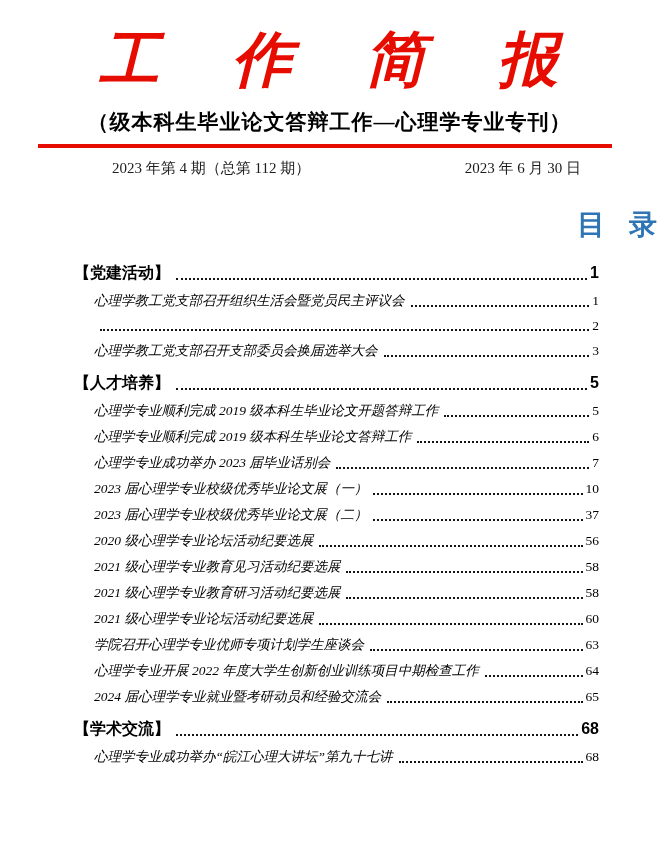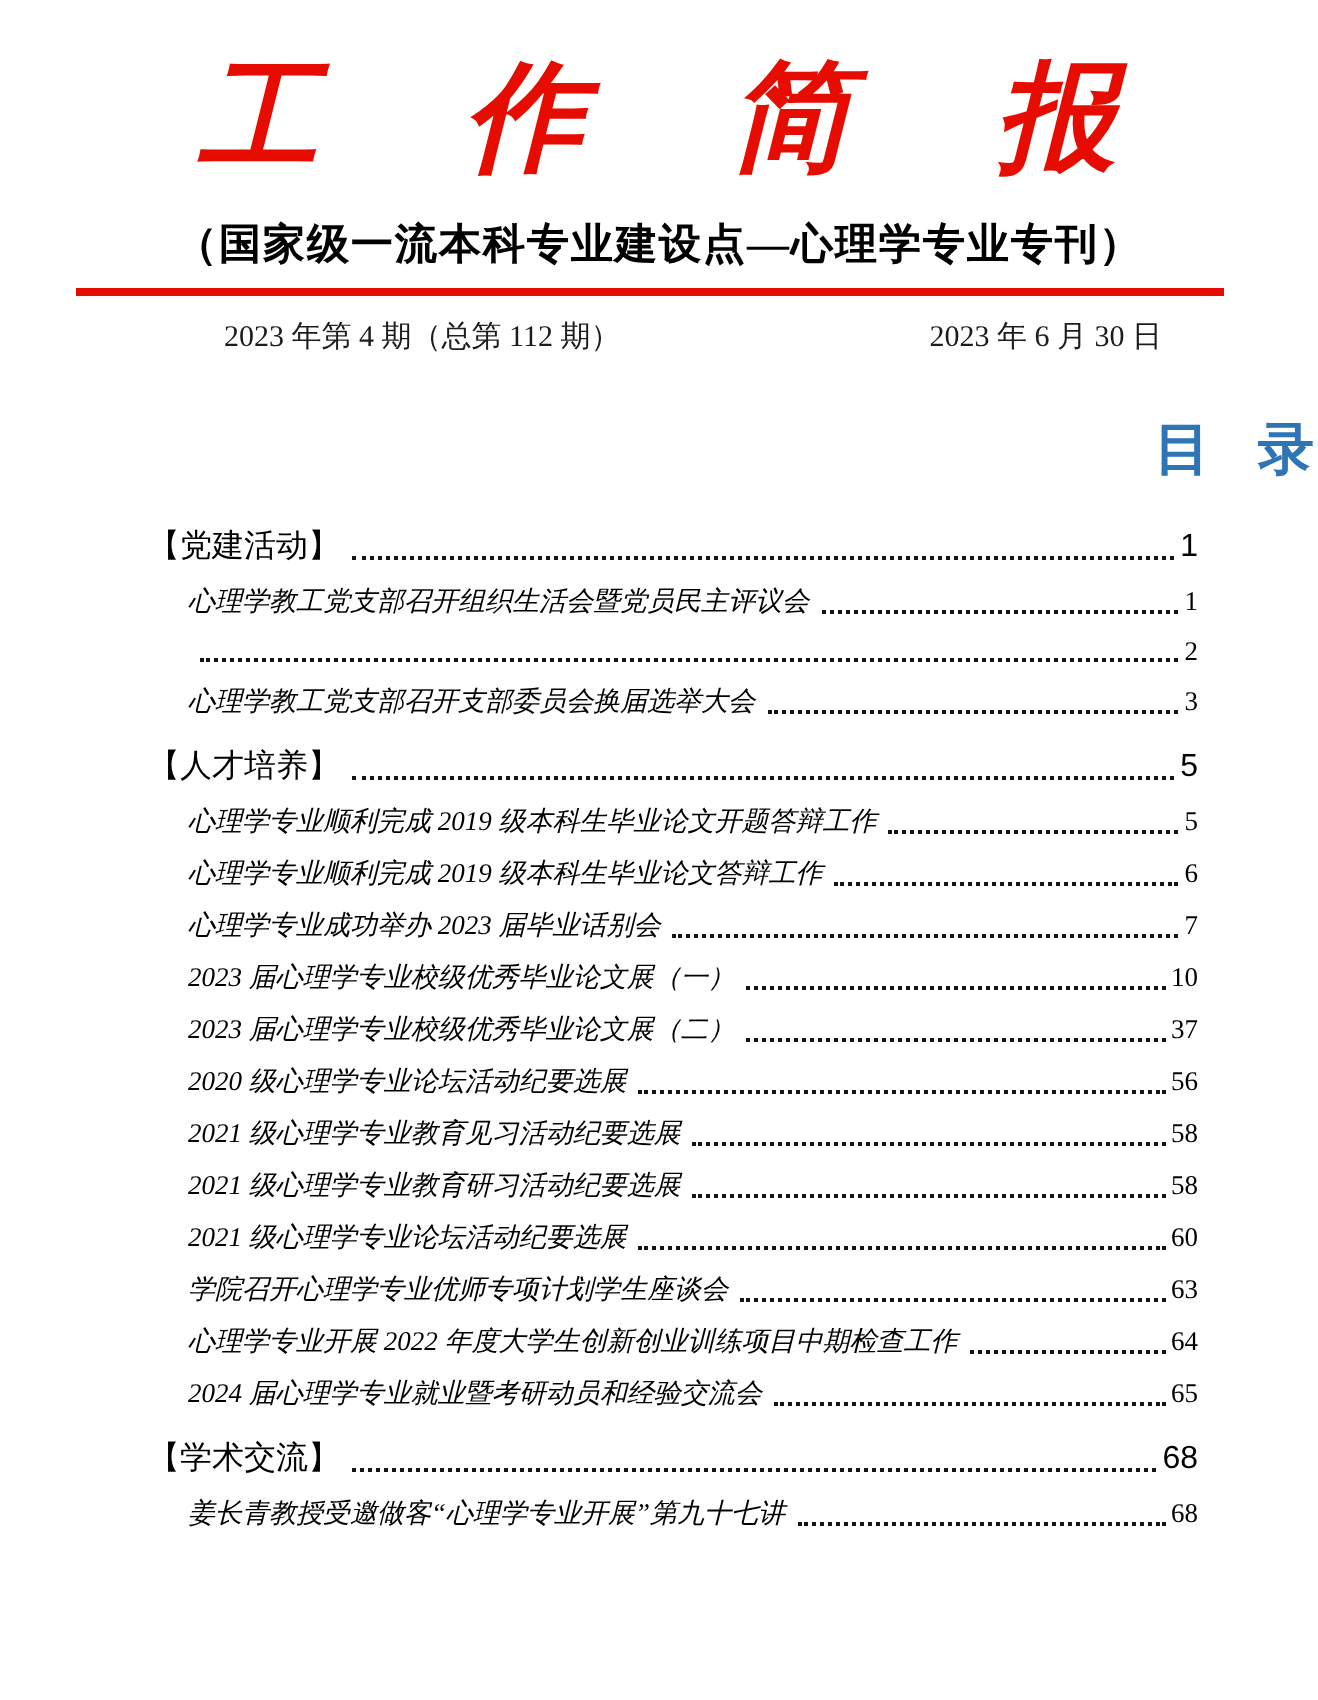--- a/index.html
+++ b/index.html
@@ -72,21 +72,21 @@
     flex:1 1 auto;
     align-self:flex-end;
     height:0;
     border-bottom:2px dotted var(--ink);
     margin:0 3px 4px 6px;
     min-width:20px;
   }
   .toc-row.section{
     margin-top:13px;
     font-family:"Liberation Sans",sans-serif;
-    font-weight:normal;
+    font-weight:bold;
     font-size:16px;
     color:#000;
   }
   .toc-row.section .leader{border-bottom-width:2.5px;margin-bottom:4px;}
   .toc-row.entry{
     margin-top:8px;
     padding-left:20px;
     font-family:"Liberation Serif",serif;
     font-style:italic;
     font-weight:normal;
@@ -94,21 +94,21 @@
     color:#000;
   }
   .toc-row.entry .leader{margin-bottom:3px;}
   .toc-row .pagenum{font-style:normal;}
 </style>
 </head>
 <body>
 
 <div class="masthead">
   <div class="masthead-title">工 作 简 报</div>
-  <div class="masthead-subtitle">（国家级一流本科专业建设点—心理学专业专刊）</div>
+  <div class="masthead-subtitle">（级本科生毕业论文答辩工作—心理学专业专刊）</div>
 </div>
 
 <div class="red-rule"></div>
 
 <div class="issue-row">
   <span>2023 年第 4 期（总第 112 期）</span>
   <span>2023 年 6 月 30 日</span>
 </div>
 
 <div class="toc-title">目 录</div>
@@ -197,17 +197,17 @@
       <span class="label">2024 届心理学专业就业暨考研动员和经验交流会</span>
       <span class="leader"></span>
       <span class="pagenum">65</span>
     </div>
     <div class="toc-row section">
       <span class="label">【学术交流】</span>
       <span class="leader"></span>
       <span class="pagenum">68</span>
     </div>
     <div class="toc-row entry">
-      <span class="label">姜长青教授受邀做客“心理学专业开展”第九十七讲</span>
+      <span class="label">心理学专业成功举办“皖江心理大讲坛”第九十七讲</span>
       <span class="leader"></span>
       <span class="pagenum">68</span>
     </div>
   </div>
 
 </body></html>

